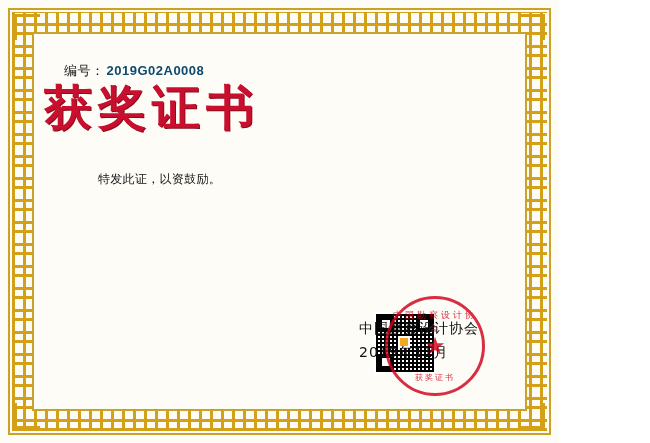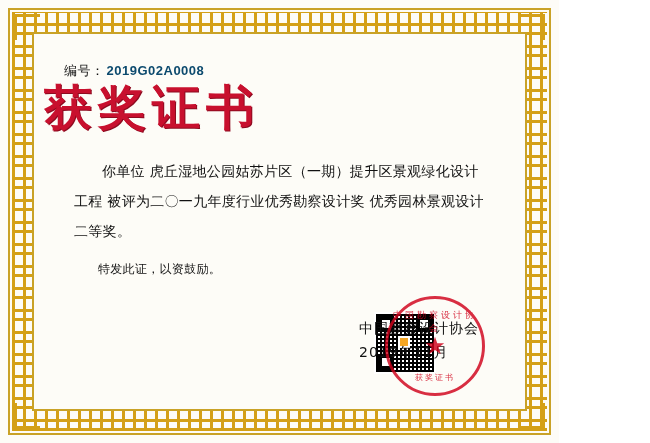--- a/index.html
+++ b/index.html
@@ -268,21 +268,20 @@
   <div class="content">
 
     <div class="serial-row">
       <span class="serial-label">编号：</span>
       <span class="serial-value">2019G02A0008</span>
     </div>
 
     <div class="title">获奖证书</div>
 
     <div class="body-block">
-      <div class="para">你单位  虎丘湿地公园姑苏片区（一期）提升区景观绿化设计工程  被评为二〇一九年度行业优秀勘察设计奖 优秀园林景观设计 二等奖。</div>
       <div class="para2">特发此证，以资鼓励。</div>
     </div>
 
     <div class="qr">
       <div class="qr-finder f1"></div>
       <div class="qr-finder f2"></div>
       <div class="qr-finder f3"></div>
       <div class="qr-center"></div>
     </div>
 

